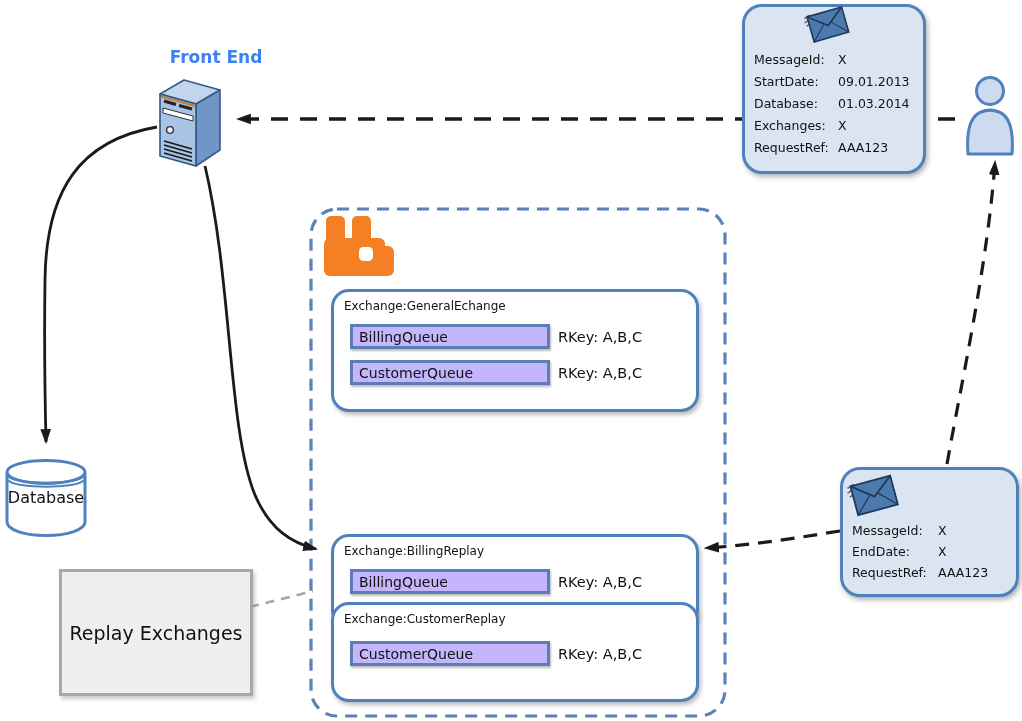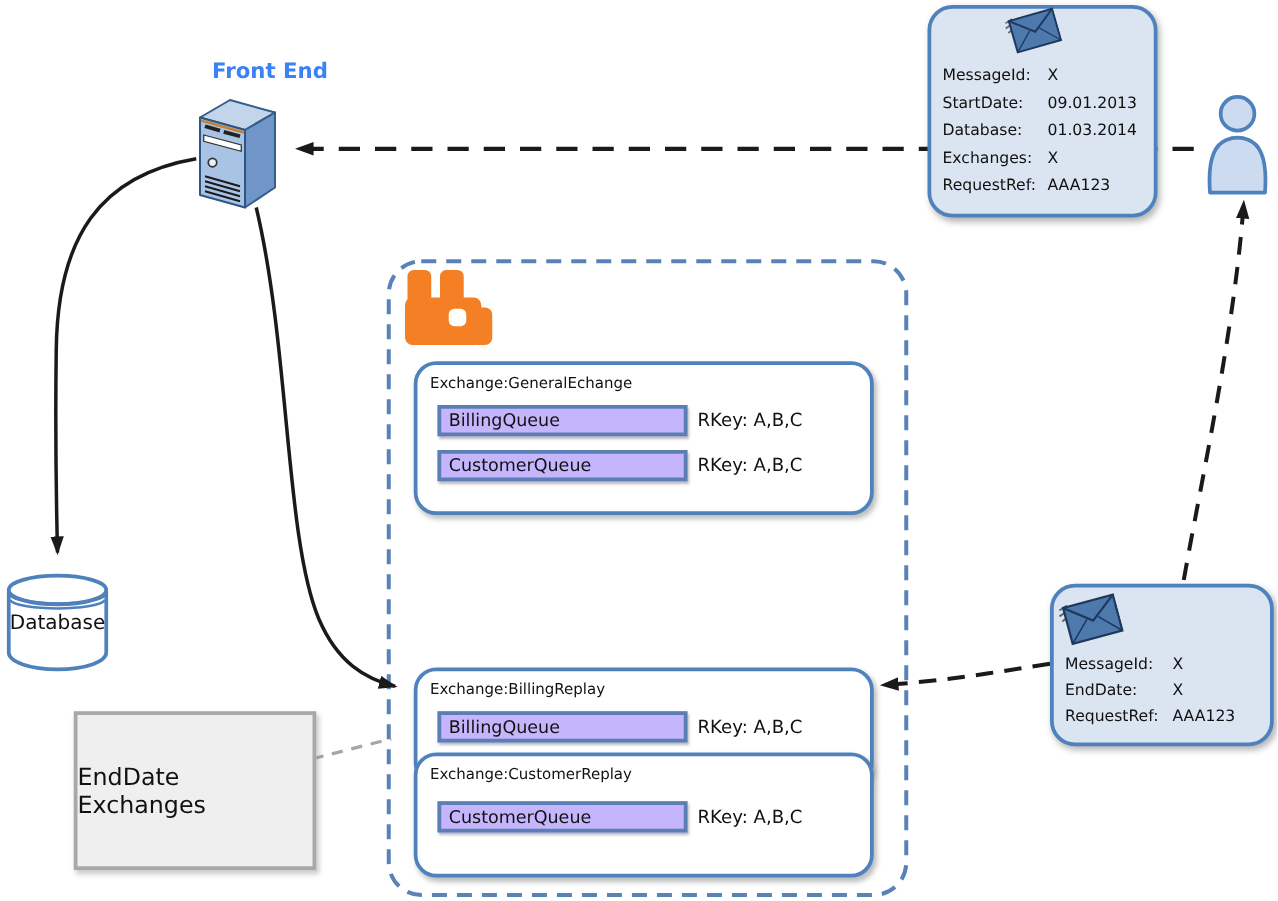--- a/index.html
+++ b/index.html
@@ -182,21 +182,21 @@
 
   <div class="abs exbox exbox3 z2">
     <div class="ex-title">Exchange:CustomerReplay</div>
     <div class="queue-row" style="margin-top:15px">
       <div class="queue-bar">CustomerQueue</div>
       <div class="rkey">RKey: A,B,C</div>
     </div>
   </div>
 
   <div class="abs replay-box z2">
-    <span>EndDate Exchanges</span>
+    <span>Replay Exchanges</span>
   </div>
 
   <div class="abs card card2 z2">
     <div class="env2 icon-wrap">
       <svg width="48" height="38" viewBox="0 0 42 32">
         <line x1="2" y1="4" x2="8" y2="2" stroke="#666" stroke-width="1.4"></line>
         <line x1="1" y1="8" x2="7" y2="6" stroke="#666" stroke-width="1.4"></line>
         <line x1="2" y1="12" x2="7" y2="10" stroke="#666" stroke-width="1.4"></line>
         <g transform="translate(4,2)">
           <rect x="1" y="1" width="36" height="26" fill="#4e79ad" stroke="#1c3a5e" stroke-width="1.6"></rect>

